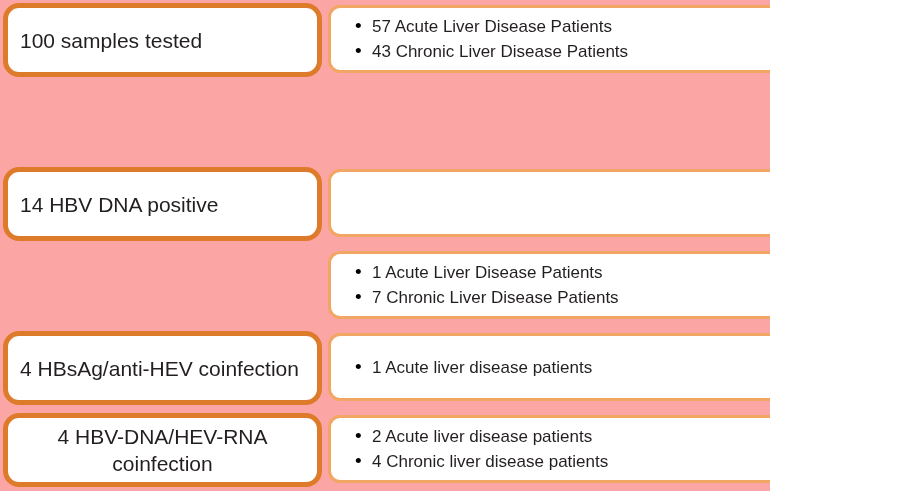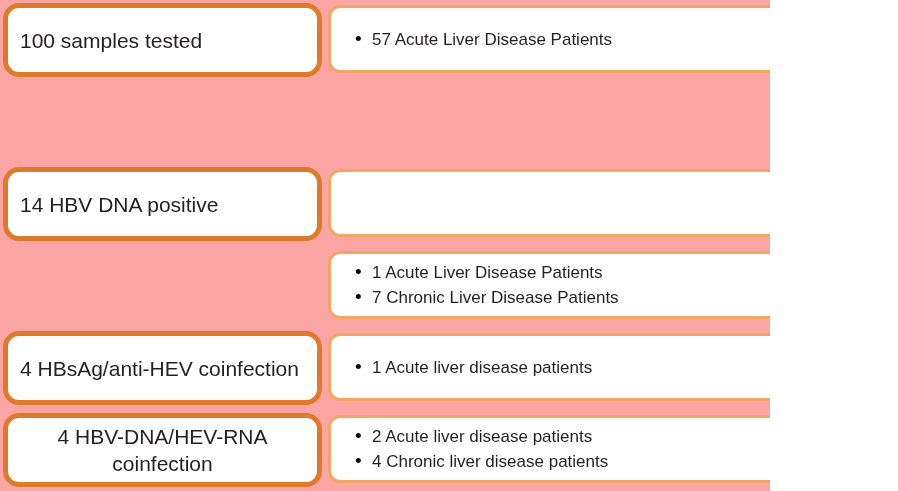--- a/index.html
+++ b/index.html
@@ -97,20 +97,21 @@
 </style>
 </head>
 <body>
 
 <div id="diagram">
 
   <div class="row row-0">
     <div class="detail-box">
       <ul class="detail-list">
         <li>57 Acute Liver Disease Patients</li>
+        <li>43 Chronic Liver Disease Patients</li>
       </ul>
     </div>
     <div class="stage-box">
       <span class="stage-label">100 samples tested</span>
     </div>
   </div>
 
 
   <div class="row row-2">
     <div class="detail-box">

